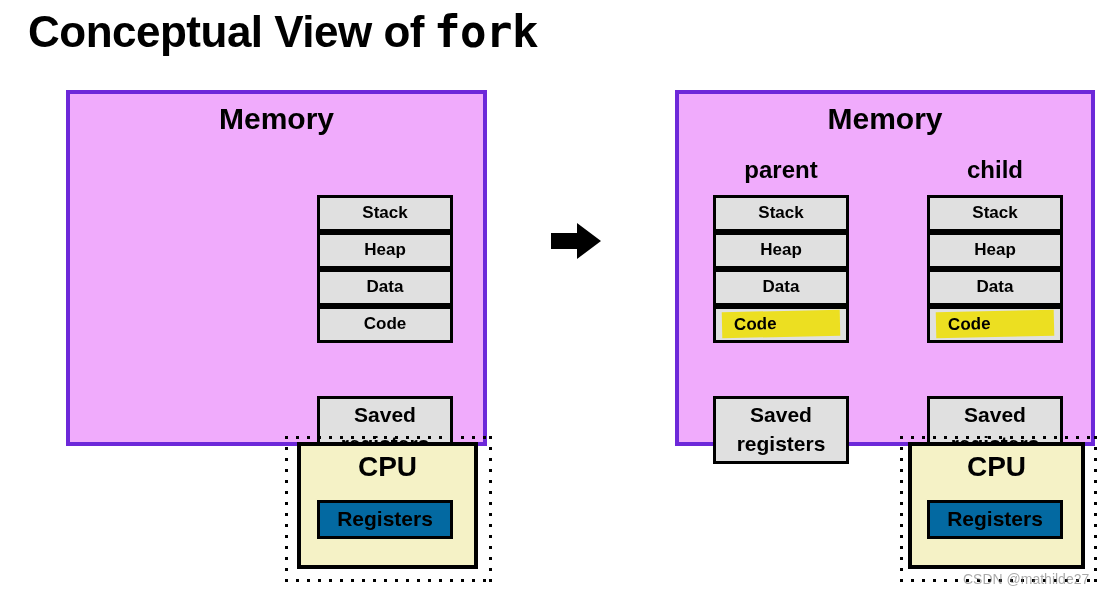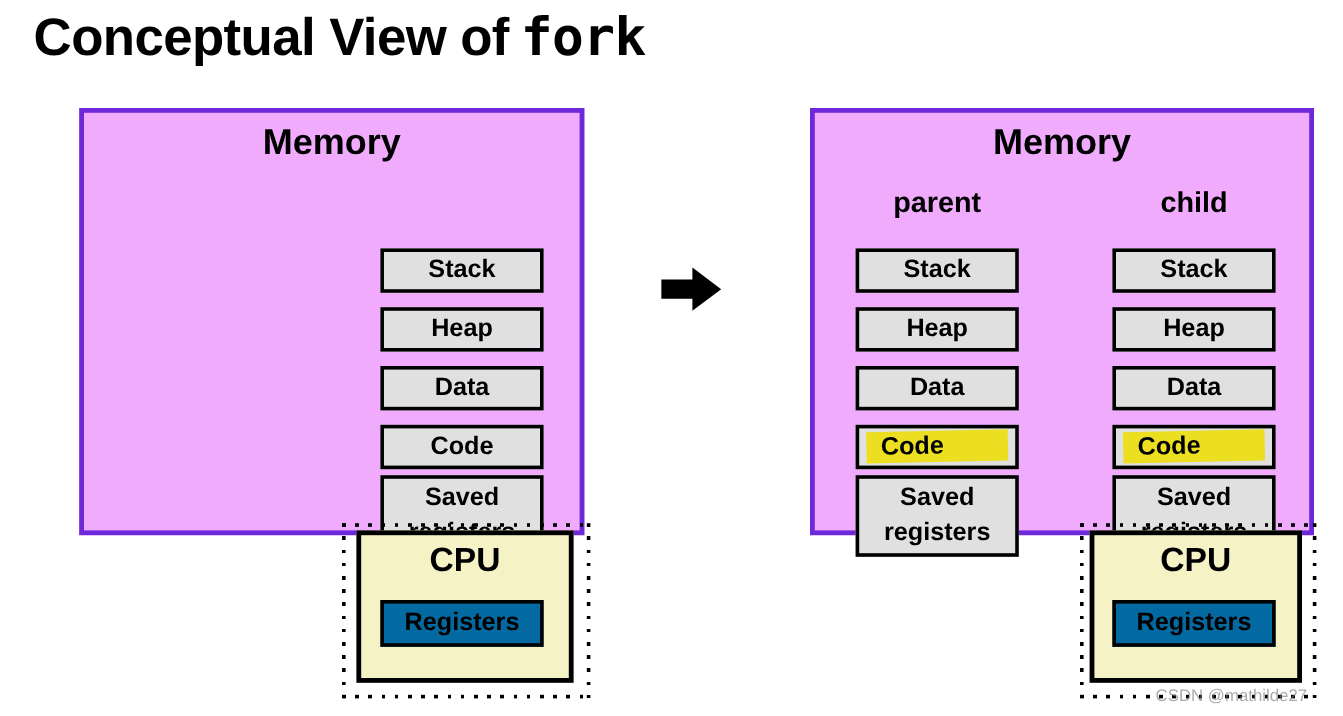--- a/index.html
+++ b/index.html
@@ -17,22 +17,22 @@
   .mem-left  { left:66px;  width:421px; }
   .mem-right { left:675px; width:420px; }
   .mem-title { position:absolute; top:8px; left:0; right:0; text-align:center;
                font-size:30px; font-weight:bold; }
 
   .colhead { position:absolute; top:62px; width:136px; text-align:center;
              font-size:24px; font-weight:bold; }
 
   .segcol { position:absolute; width:136px; }
   .seg { box-sizing:border-box; width:136px; height:37px; background:#e0e0e0;
-         border:3px solid #000; text-align:center; font-size:21px; font-weight:bold;
-         line-height:30px; overflow:hidden;margin-top:12px; }
+         border:3px solid #000; text-align:center; font-size:17px; font-weight:bold;
+         line-height:30px; overflow:hidden; }
   .hl { display:inline-block; background:#ecdf21; min-width:106px; text-align:left;
         padding-left:12px; line-height:26px; margin-top:2px; vertical-align:top;
         transform:rotate(-1.2deg); }
   .saved { box-sizing:border-box; position:absolute; width:136px; height:68px;
            background:#e0e0e0; border:3px solid #000; text-align:center;
            font-size:21px; font-weight:bold; line-height:29px; padding-top:1px;margin-top:43px; }
 
   
   .arrow { position:absolute; left:551px; top:220px; }
 

